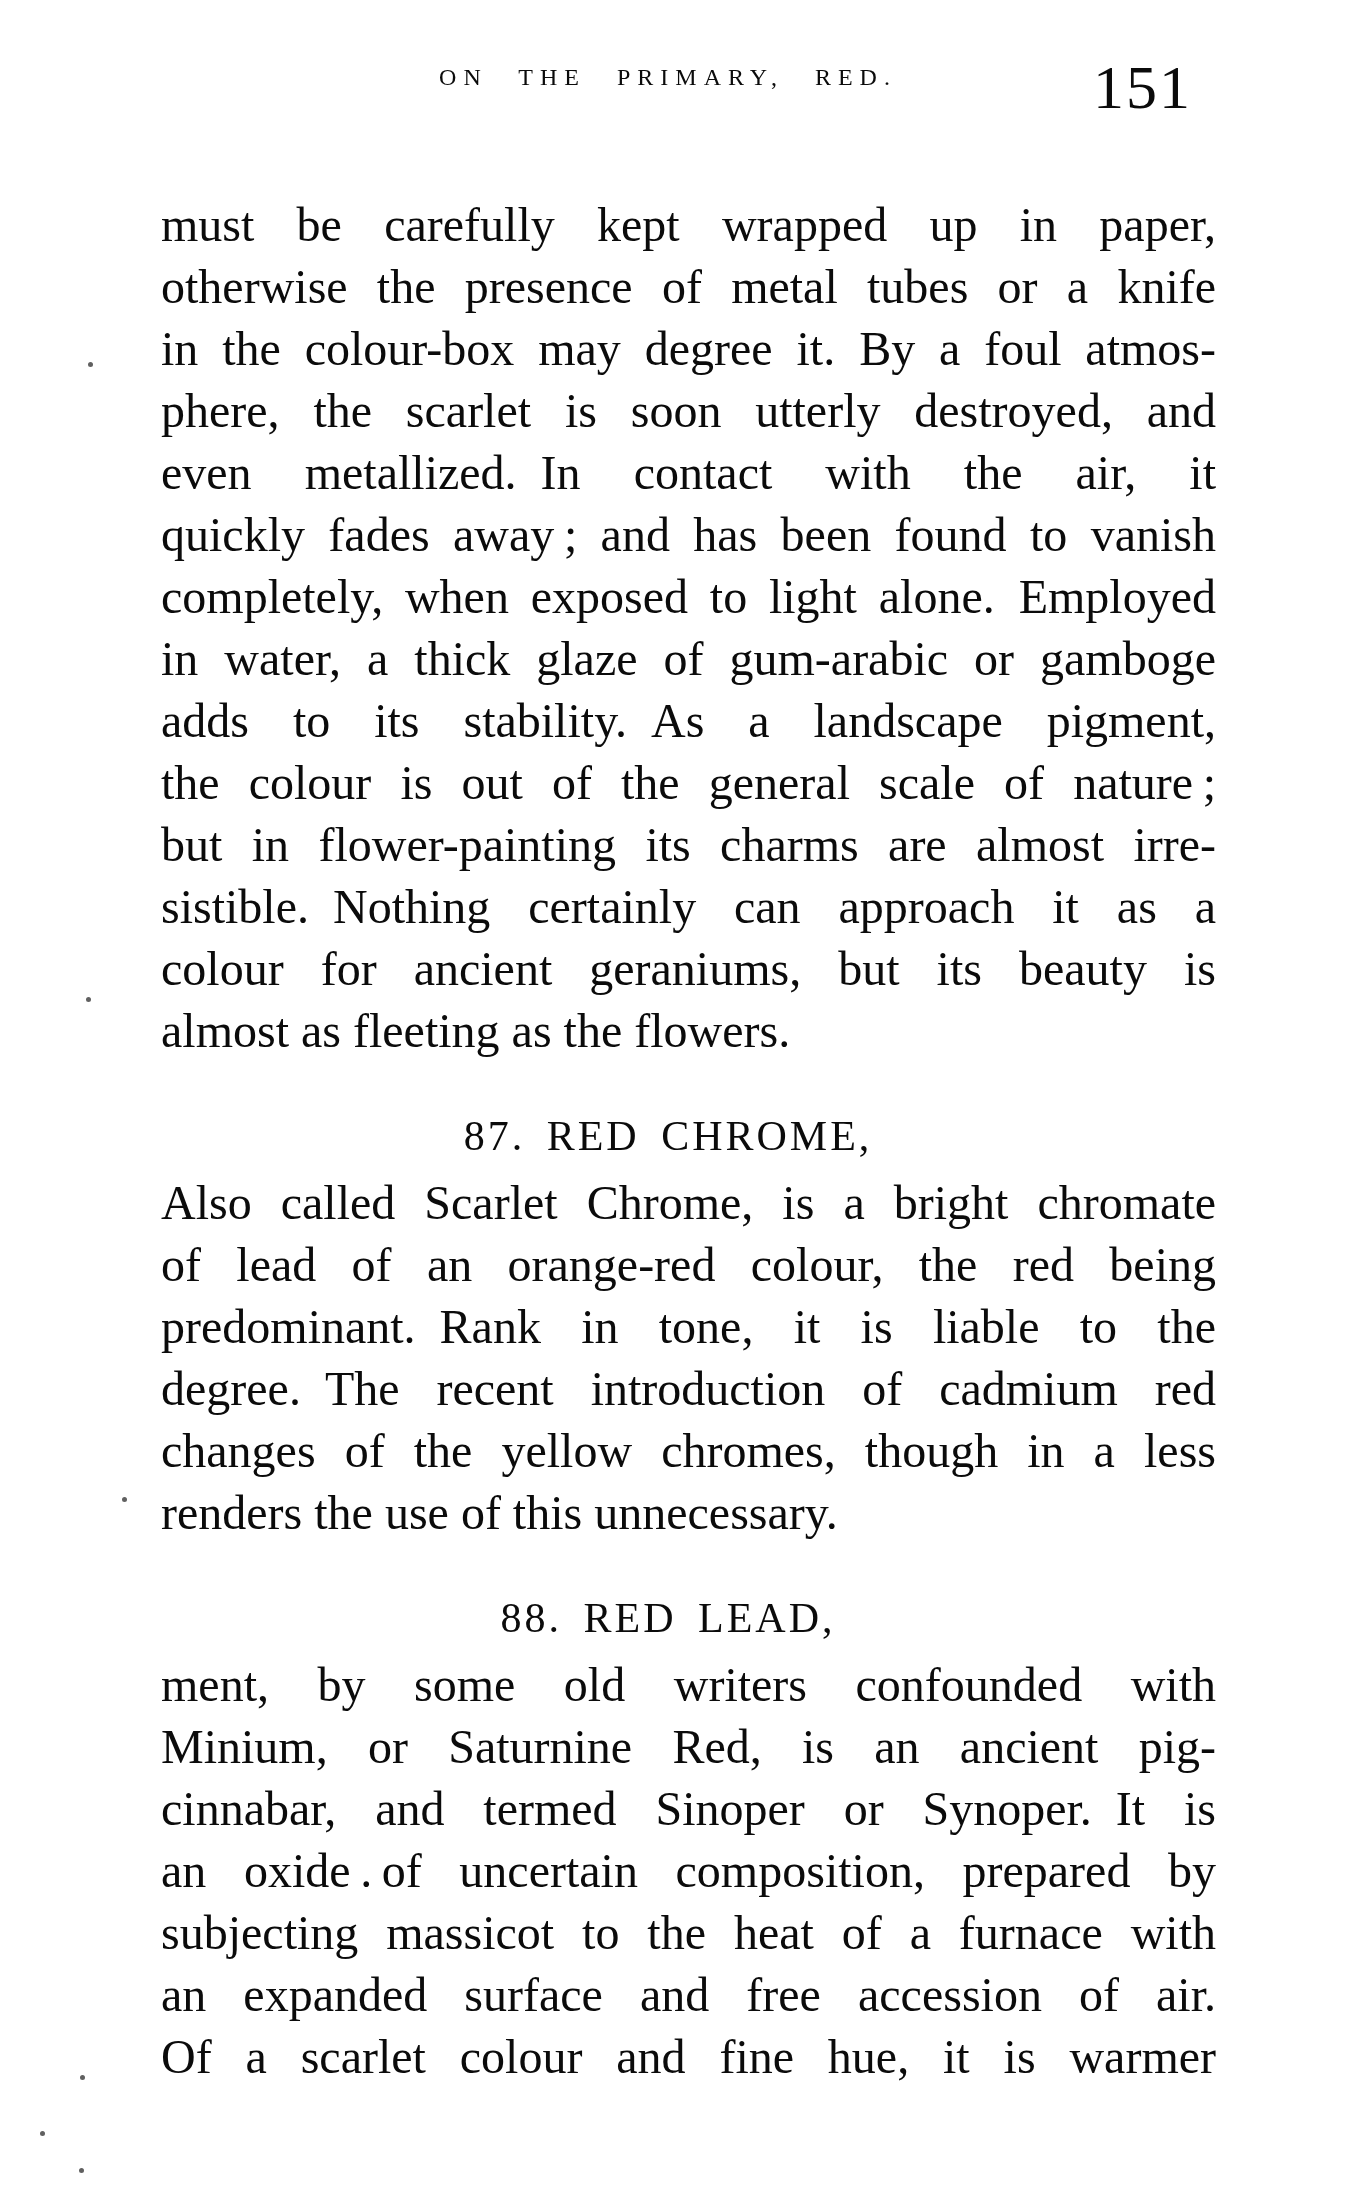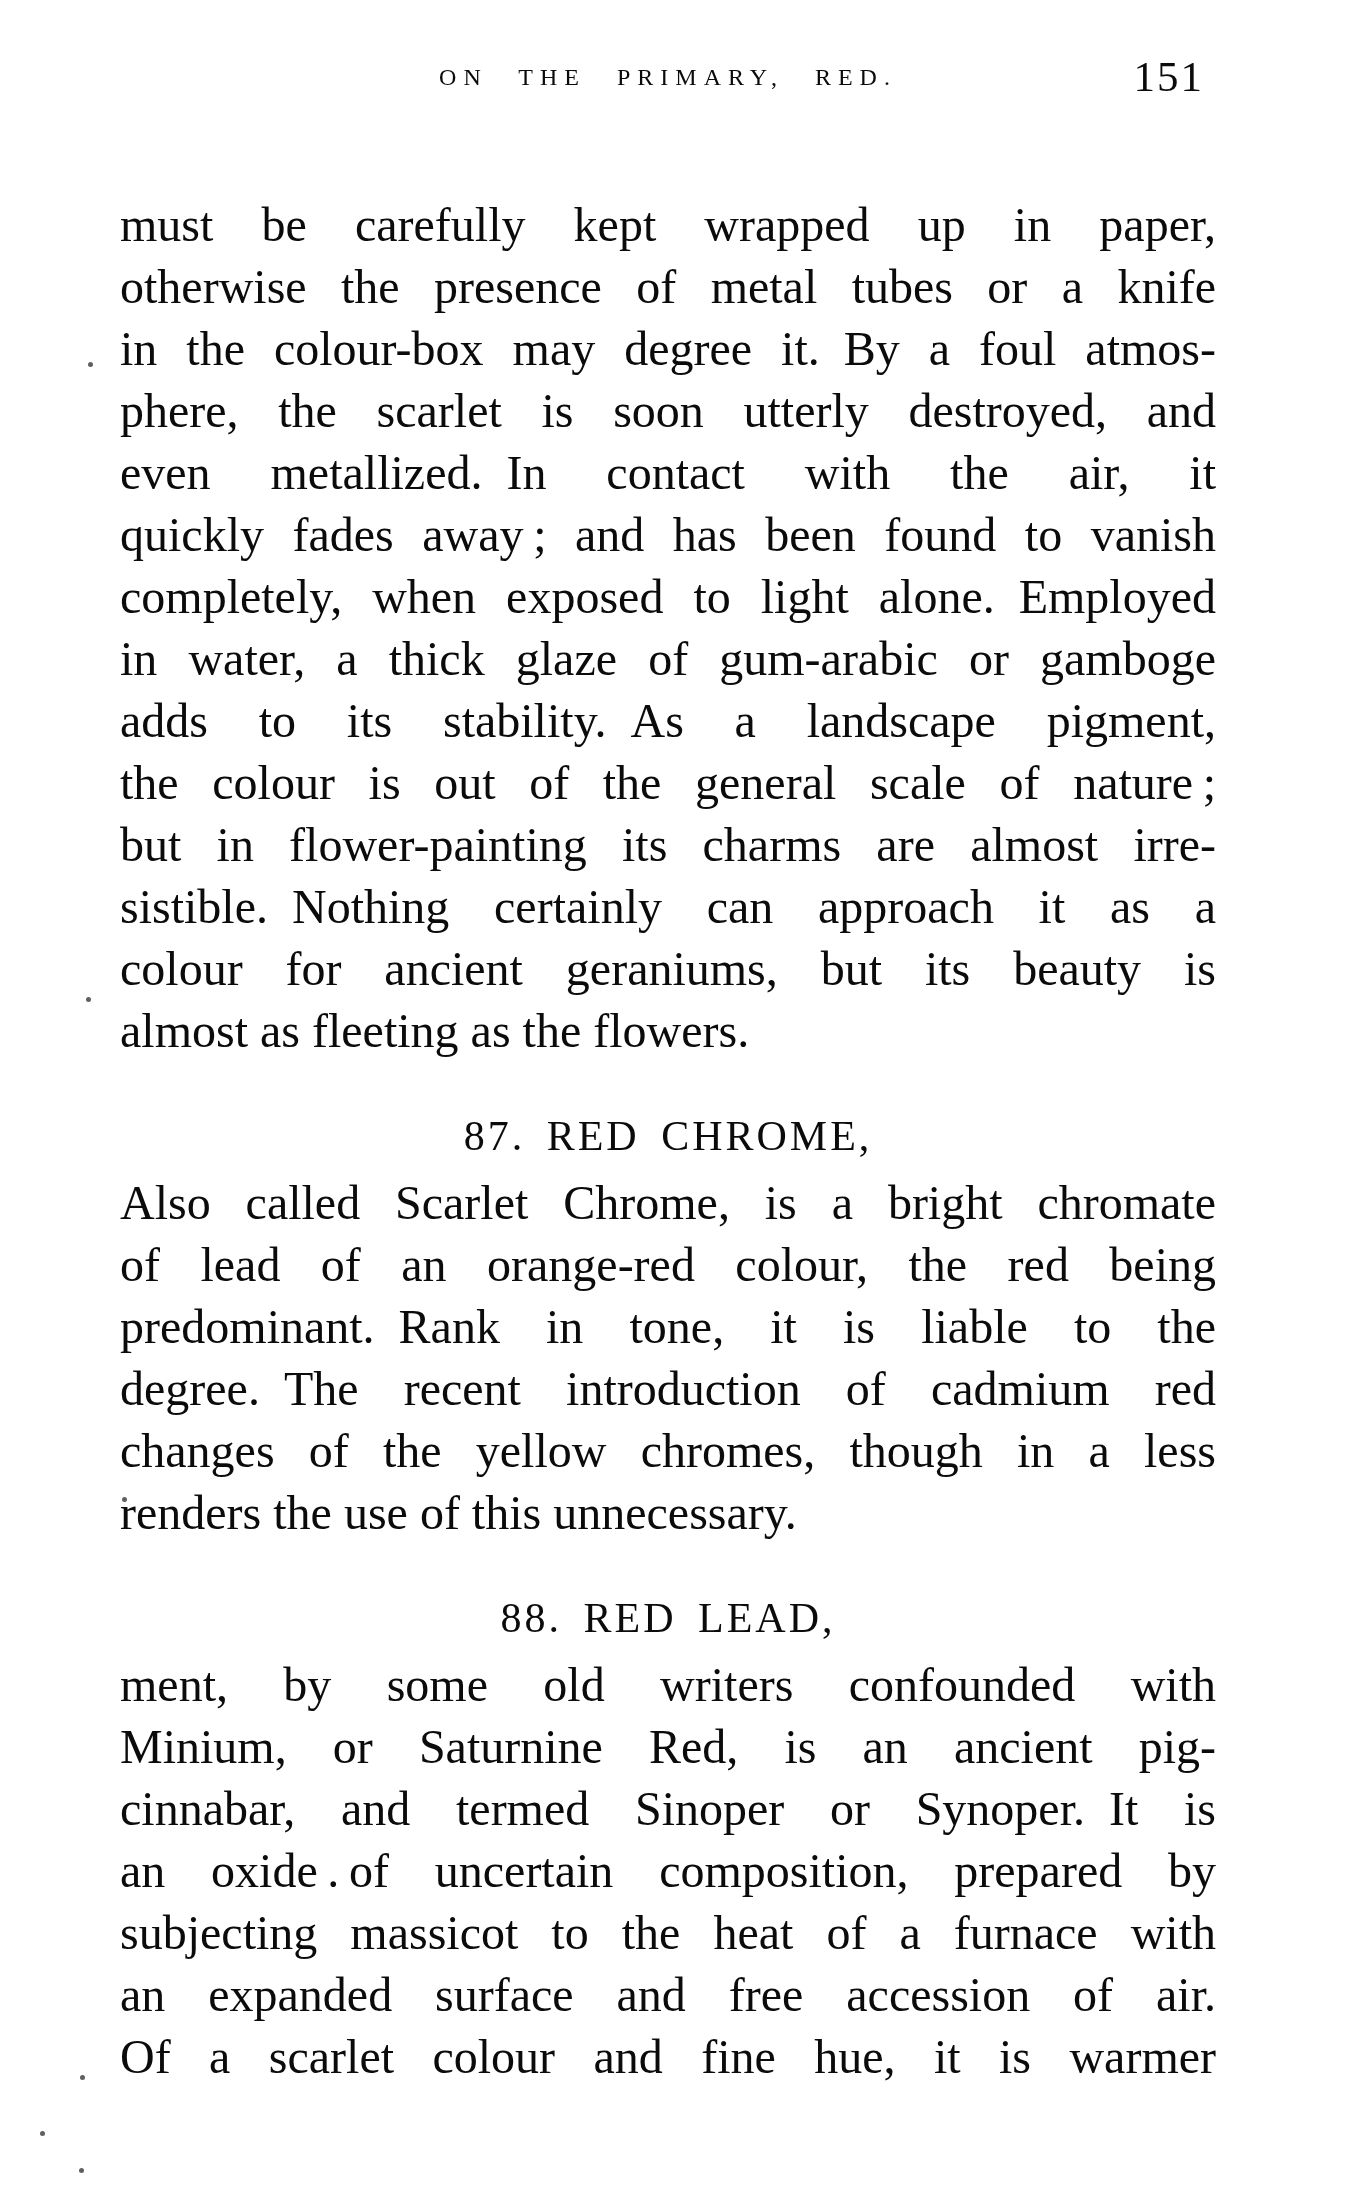--- a/index.html
+++ b/index.html
@@ -23,39 +23,40 @@
     width: 1096px;
     text-align: center;
     font-size: 24px;
     letter-spacing: 7px;
     word-spacing: 18px;
     white-space: nowrap;
   }
   .page-number {
     position: absolute;
     top: 52px;
-    right: 160px;
-    font-size: 43px;
+    right: 172px;
+    font-size: 62px;
     letter-spacing: 2px;
     margin-left: 40px;
   }
   .text-block {
     position: absolute;
     top: 194px;
     left: 120px;
     width: 1096px;
     font-size: 48px;
   }
   .para { margin: 0; }
   .line {
     height: 62px;
     line-height: 62px;
     text-align: justify;
     text-align-last: justify;
     overflow: hidden;
+    margin-left: 41px;
   }
   .line.last-left {
     text-align-last: left;
   }
   .heading {
     height: 62px;
     line-height: 62px;
     margin-top: 43px;
     margin-bottom: 5px;
     text-align: center;

